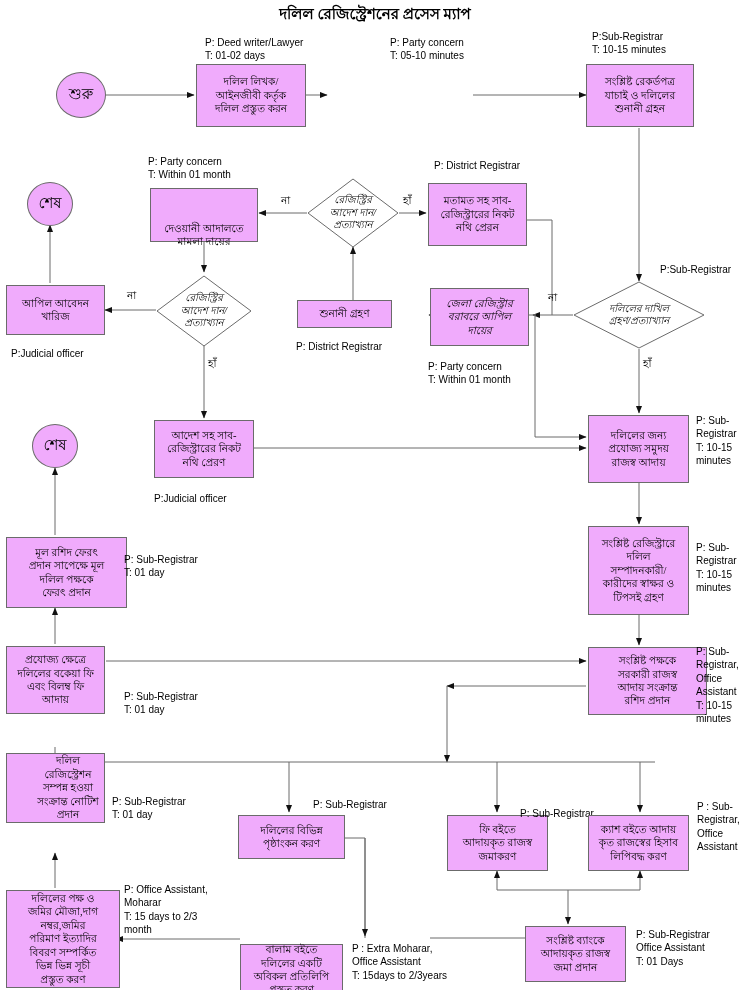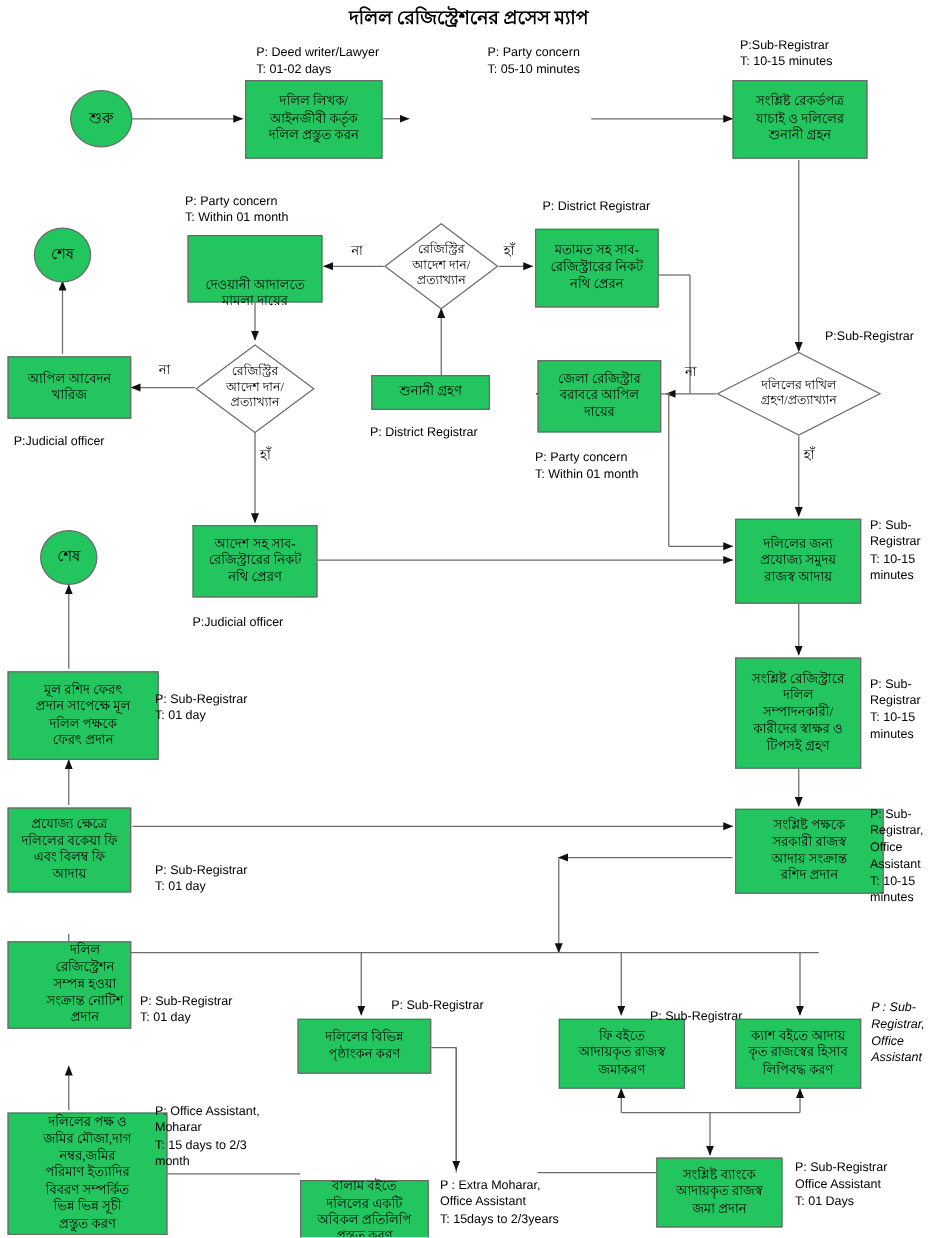--- a/index.html
+++ b/index.html
@@ -34,38 +34,39 @@
     left: 0;
     top: 0;
     width: 750px;
     height: 990px;
     pointer-events: none;
   }
   .node {
     position: absolute;
     box-sizing: border-box;
     border: 1px solid #6b6b6b;
-    background: #22c55e;
+    background: #f0abfc;
     display: flex;
     align-items: center;
     justify-content: center;
     text-align: center;
     font-family: "Liberation Serif", serif;
     font-size: 10.5px;
     line-height: 1.28;
     color: #000;
     padding: 2px 3px;
   }
   .node.term {
     border-radius: 50%;
-    font-size: 12px;
+    font-size: 15px;
   }
   .diamond {
     position: absolute;
     box-sizing: border-box;
+    font-style: italic;
   }
   .diamond .dshape {
     position: absolute;
     left: 0; top: 0;
     width: 100%; height: 100%;
   }
   .diamond .dtext {
     position: absolute;
     left: 0; top: 0;
     width: 100%; height: 100%;
@@ -262,21 +263,21 @@
 আদেশ দান/
 প্রত্যাখ্যান</div>
   </div>
 
   <div class="node" style="left:297px; top:300px; width:95px; height:28px;">
     <span>শুনানী গ্রহণ</span>
   </div>
   <div class="note" style="left:296px; top:340px;">P: District Registrar</div>
 
   <div class="node" style="left:430px; top:288px; width:99px; height:58px;">
-    <span style="white-space:pre-line;">জেলা রেজিস্ট্রার
+    <span style="white-space:pre-line;font-style:italic;">জেলা রেজিস্ট্রার
 বরাবরে আপিল
 দায়ের</span>
   </div>
   <div class="note" style="left:428px; top:360px;">P: Party concern
 T: Within 01 month</div>
 
   <div class="diamond" style="left:573px; top:281px; width:132px; height:68px;">
     <svg class="dshape" viewBox="0 0 132 68">
       <polygon points="66,1 131,34 66,67 1,34" fill="#ffffff" stroke="#6b6b6b" stroke-width="1"></polygon>
     </svg>
@@ -374,26 +375,26 @@
 আদায়কৃত রাজস্ব
 জমাকরণ</span>
   </div>
   <div class="note" style="left:520px; top:807px;">P: Sub-Registrar</div>
 
   <div class="node" style="left:588px; top:815px; width:101px; height:56px;">
     <span style="white-space:pre-line;">ক্যাশ বইতে আদায়
 কৃত রাজস্বের হিসাব
 লিপিবদ্ধ করণ</span>
   </div>
-  <div class="note" style="left:697px; top:800px;font-style:italic;">P : Sub-
+  <div class="note" style="left:697px; top:800px;">P : Sub-
 Registrar,
 Office
 Assistant</div>
 
-  <div class="node" style="left:6px; top:890px; width:128px; height:98px;">
+  <div class="node" style="left:6px; top:890px; width:114px; height:98px;">
     <span style="white-space:pre-line;">দলিলের পক্ষ ও
 জমির মৌজা,দাগ
 নম্বর,জমির
 পরিমাণ ইত্যাদির
 বিবরণ সম্পর্কিত
 ভিন্ন ভিন্ন সূচী
 প্রস্তুত করণ</span>
   </div>
   <div class="note" style="left:124px; top:883px;">P: Office Assistant,
 Moharar

